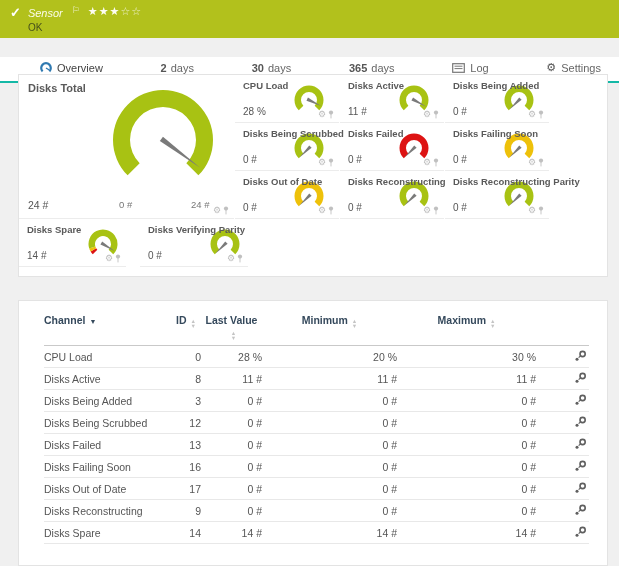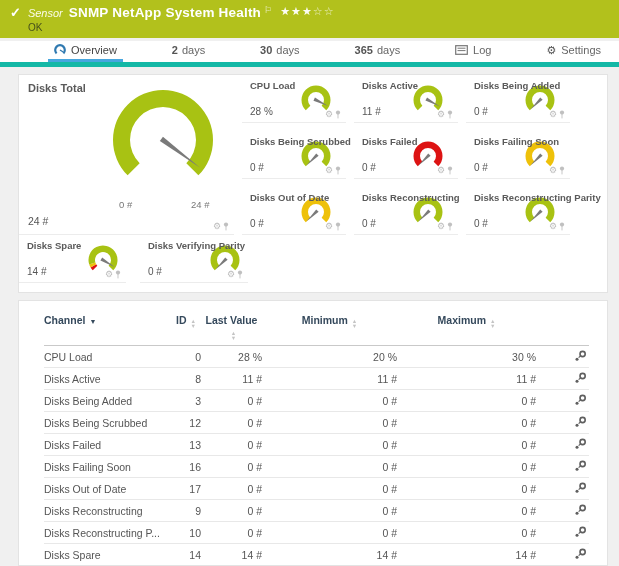--- a/index.html
+++ b/index.html
@@ -12,34 +12,34 @@
   .check{font-size:13px;font-weight:bold;margin-right:7px;}
   .kind{font-style:italic;font-size:11px;color:#fbfce8;margin-right:6px;}
   .s-title{font-weight:bold;font-size:13.5px;color:#fff;letter-spacing:.2px;}
   .flag{font-size:9px;margin:-6px 0 0 3px;color:#f4f6df;}
   .stars{margin:-2px 0 0 8px;font-size:11px;letter-spacing:1px;cursor:pointer;}
   .star.filled{color:#fcfcf3;}
   .star.empty{color:rgba(255,255,255,0.72);}
   .status-txt{position:absolute;left:28px;top:22px;font-size:10px;font-weight:normal;color:#47511a;}
 
   
-  .tabs{position:absolute;left:0;top:41px;width:100%;height:26px;background:#fff;
-        border-bottom:5px solid #14b8a6;box-sizing:border-box;display:flex;align-items:stretch;
-        justify-content:space-between;padding:0 12px 0 48px;}
+  .tabs{position:absolute;left:0;top:57px;width:100%;height:26px;background:#fff;
+        border-bottom:2px solid #14b8a6;box-sizing:border-box;display:flex;align-items:stretch;
+        justify-content:space-between;padding:0 12px 0 34px;}
   .tab{display:flex;align-items:center;font-size:11px;color:#666;padding:0 6px;cursor:pointer;
        border-bottom:3px solid transparent;box-sizing:border-box;white-space:nowrap;}
   .tab.active{border-bottom-color:#47a6de;color:#444;}
   .tab-icon{display:inline-flex;align-items:center;margin-right:5px;}
   .tab-num{font-weight:bold;color:#555;margin-right:4px;}
 
   
   .gauges-panel{position:absolute;left:18px;top:74px;width:590px;background:#fff;
                 border:1px solid #e3e3e3;box-sizing:border-box;padding-bottom:9px;}
   .gauge-grid{display:grid;grid-template-columns:215px 104px 104px 104px;grid-auto-rows:48px;
-              grid-column-gap:1px;grid-row-gap:0;gap:8px;}
+              grid-column-gap:1px;grid-row-gap:0;}
   .big-tile{grid-column:1;grid-row:1/4;position:relative;border-bottom:1px solid #ececec;cursor:pointer;}
   .small-tile{position:relative;border-bottom:1px solid #ececec;cursor:pointer;}
   .g-label{position:absolute;left:8px;top:5px;font-size:9.5px;font-weight:bold;color:#5a5a5a;
            white-space:nowrap;z-index:2;}
   .big-tile .g-label{left:9px;top:7px;font-size:11px;}
   .g-value{position:absolute;left:8px;bottom:5px;font-size:10px;color:#555;white-space:nowrap;}
   .big-tile .g-value{left:9px;bottom:7px;font-size:10.5px;}
   .small-tile svg.mini{position:absolute;right:10px;top:7px;}
   .gauge-row4 .small-tile svg.mini{right:3px;}
   .big-tile svg.big{position:absolute;left:84px;top:13px;}
@@ -70,21 +70,20 @@
 </style>
 </head>
 <body>
 
 <div class="page">
 
   <header class="sensor-header" id="hdr" style="background: rgb(178, 193, 28);">
     <div class="title-row">
       <span class="check">✓</span>
       <span class="kind">Sensor</span>
-      <span class="s-title">SNMP NetApp System Health</span>
       <span class="flag">⚐</span>
       <span class="stars" id="stars"><span class="star filled">★</span><span class="star filled">★</span><span class="star filled">★</span><span class="star empty">☆</span><span class="star empty">☆</span></span>
     </div>
     <div class="status-txt">OK</div>
   </header>
 
   <nav class="tabs" id="tabbar">
       <div class="tab active">
     <span class="tab-icon">
           <svg width="12" height="12" viewBox="0 0 12 12">
@@ -460,34 +459,20 @@
     <td>0 #</td>
     <td class="action">
       <svg width="13" height="12" viewBox="0 0 13 12" style="cursor:pointer">
         <circle cx="8.6" cy="4" r="2.6" fill="none" stroke="#5f5f5f" stroke-width="1.6"></circle>
         <line x1="4.6" y1="7.7" x2="6.5" y2="6" stroke="#5f5f5f" stroke-width="1.1"></line>
         <circle cx="3" cy="9.3" r="1.5" fill="#5f5f5f"></circle>
       </svg>
     </td>
   </tr>
           <tr>
-    <td class="left">Disks Reconstructing P...</td>
-    <td>10</td>
-    <td>0 #</td>
-    <td>0 #</td>
-    <td>0 #</td>
-    <td class="action">
-      <svg width="13" height="12" viewBox="0 0 13 12" style="cursor:pointer">
-        <circle cx="8.6" cy="4" r="2.6" fill="none" stroke="#5f5f5f" stroke-width="1.6"></circle>
-        <line x1="4.6" y1="7.7" x2="6.5" y2="6" stroke="#5f5f5f" stroke-width="1.1"></line>
-        <circle cx="3" cy="9.3" r="1.5" fill="#5f5f5f"></circle>
-      </svg>
-    </td>
-  </tr>
-          <tr>
     <td class="left">Disks Spare</td>
     <td>14</td>
     <td>14 #</td>
     <td>14 #</td>
     <td>14 #</td>
     <td class="action">
       <svg width="13" height="12" viewBox="0 0 13 12" style="cursor:pointer">
         <circle cx="8.6" cy="4" r="2.6" fill="none" stroke="#5f5f5f" stroke-width="1.6"></circle>
         <line x1="4.6" y1="7.7" x2="6.5" y2="6" stroke="#5f5f5f" stroke-width="1.1"></line>
         <circle cx="3" cy="9.3" r="1.5" fill="#5f5f5f"></circle>

